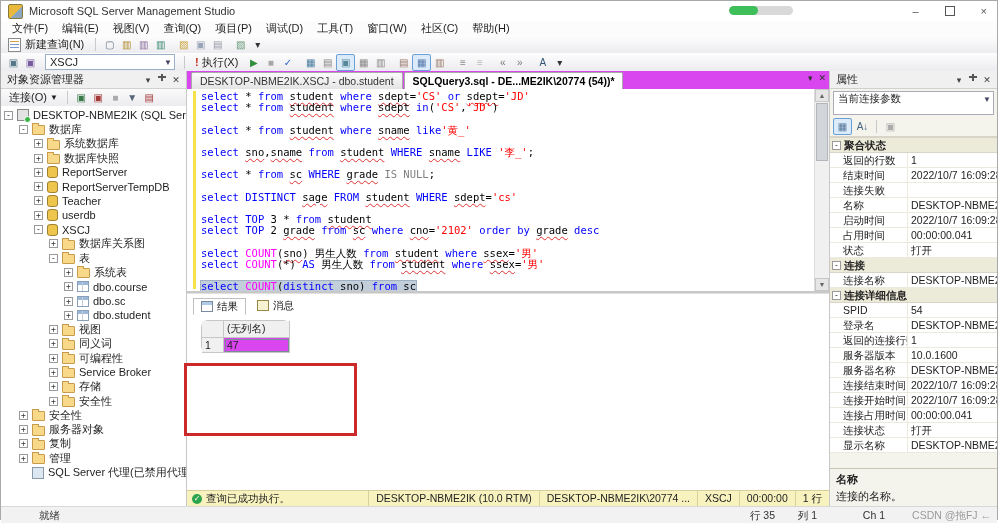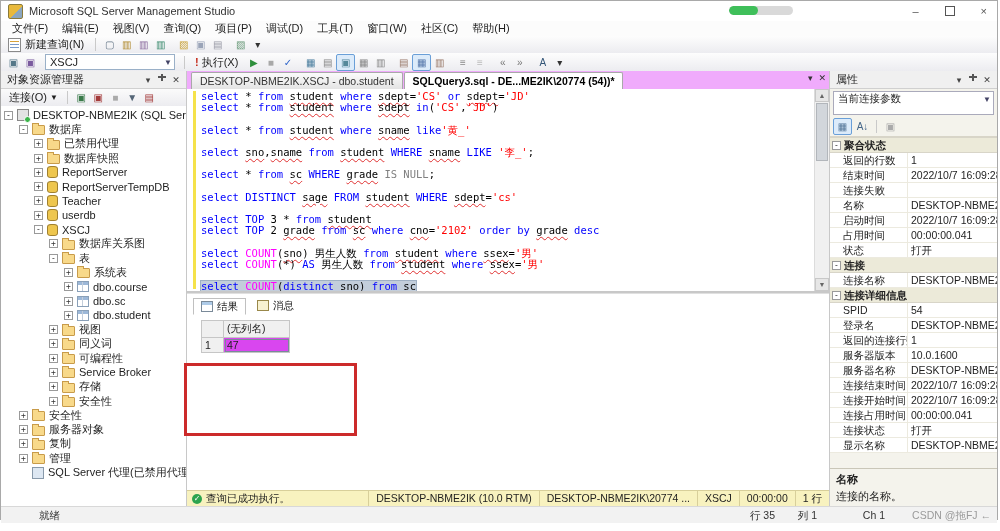--- a/index.html
+++ b/index.html
@@ -51,21 +51,21 @@
   .ic-server{width:10px;height:10px;background:#e3e3e3;border:1px solid#888;position:relative;}
   .ic-server::after{content:"";position:absolute;right:-3px;bottom:-3px;width:5px;height:5px;border-radius:50%;background:#3bb54a;border:1px solid #fff;}
   .ic-folder{width:11px;height:8px;background:#f8d98a;border:1px solid #c89b4a;border-radius:1px;position:relative;margin-top:2px;}
   .ic-folder::before{content:"";position:absolute;top:-3px;left:-1px;width:5px;height:2px;background:#f8d98a;border:1px solid #c89b4a;border-bottom:none;}
   .ic-db{width:9px;height:10px;background:#eec64e;border:1px solid #a08030;border-radius:4px/3px;}
   .ic-table{width:10px;height:9px;border:1px solid #8aa0b8;background:linear-gradient(90deg,transparent 4px,#c3cedb 4px,#c3cedb 5px,transparent 5px),linear-gradient(#9db8d8 0 3px,#fff 3px);}
   .ic-agent{width:10px;height:10px;background:#dde7f2;border:1px solid #8899aa;}
   .tlabel{overflow:hidden;text-overflow:clip;}
   
   .center{position:absolute;left:186px;top:0;right:168px;bottom:0;background:#fff;}
-  .tabstrip{position:absolute;left:0;top:0;right:0;height:18px;background:#f0abfc;border-bottom:1px solid #b9b9b9;display:flex;padding-left:4px;}
+  .tabstrip{position:absolute;left:0;top:0;right:0;height:18px;background:#d946ef;border-bottom:1px solid #b9b9b9;display:flex;padding-left:4px;}
   .tab{height:16px;line-height:16px;padding:0 8px;font-size:10.5px;background:linear-gradient(#fbfbfb,#e4e4e4);border:1px solid #a9a9a9;border-bottom:none;margin-right:1px;border-radius:2px 2px 0 0;white-space:nowrap;cursor:default;color:#333;}
   .tab.active{background:#fff;font-weight:bold;color:#000;}
   .tabbtns{position:absolute;right:3px;top:2px;display:flex;gap:6px;color:#333;font-size:9px;}
   .editor{position:absolute;left:0;top:18px;right:0;height:202px;background:#fff;overflow:hidden;}
   .ybar{position:absolute;left:6px;top:2px;width:3px;height:198px;background:#f5e24a;}
   .code{position:absolute;left:0;top:2px;right:15px;font-family:"DejaVu Sans Mono",monospace;font-size:10.5px;}
   .eline{height:11.2px;line-height:11.2px;white-space:pre;padding-left:14px;}
   .lwrap{display:inline-block;}
   .eline.sel .lwrap{background:#c3cedb;outline:1px solid #9fb0c4;}
   .tk-k{color:#0000ff;}
@@ -78,21 +78,21 @@
   .vscroll .sa{height:13px;background:#e6e6e6;border:1px solid #c8c8c8;box-sizing:border-box;text-align:center;font-size:7px;line-height:11px;color:#666;}
   .vscroll .thumb{position:absolute;top:14px;left:1px;right:1px;height:56px;background:#d2d6db;border:1px solid #b2b6bb;}
   .vscroll .sa.dn{position:absolute;bottom:0;left:0;right:0;}
   .splitter{position:absolute;left:0;top:220px;right:0;height:2px;background:#c8c8c8;cursor:row-resize;}
   .results{position:absolute;left:0;top:222px;right:0;height:197px;background:#fff;border-top:1px solid #e0e0e0;}
   .rtabs{display:flex;gap:4px;padding:4px 0 0 6px;}
   .rtab{display:inline-flex;align-items:center;gap:4px;padding:0 7px;height:15px;font-size:10.5px;cursor:default;color:#222;}
   .rtab.active{background:#fff;border:1px solid #c0c0c0;border-bottom-color:#fff;}
   .rtab .gi{width:10px;height:9px;border:1px solid #7a8a99;background:linear-gradient(#aecbe8 0 3px,#fff 3px);}
   .rtab .mi{width:10px;height:9px;border:1px solid #99884a;background:#f8f2d0;}
-  .rgrid{margin:5px 0 0 14px;display:inline-block;border-top:1px solid #c6c6c6;border-left:1px solid #c6c6c6;}
+  .rgrid{margin:5px 0 0 14px;display:inline-block;border-top:1px solid #c6c6c6;border-left:1px solid #c6c6c6;border-radius:7px;}
   .grow{display:flex;}
   .gcell{border-right:1px solid #c6c6c6;border-bottom:1px solid #c6c6c6;box-sizing:border-box;font-size:10.5px;padding:1px 3px;background:#fff;}
   .ghead{background:#f0f0f0;}
   .gcorner{width:22px;}
   .gcol{width:66px;}
   .gsel{background:#d946ef;outline:1px solid #7a8a99;outline-offset:-2px;}
   .redbox{position:absolute;left:-3px;top:69px;width:167px;height:67px;border:3px solid #cc2a2a;z-index:50;pointer-events:none;}
   .execbar{position:absolute;left:0;bottom:0;right:0;height:15px;background:#f8f2bf;border-top:1px solid #d8cf9a;display:flex;align-items:center;font-size:10.5px;}
   .okdot{width:10px;height:10px;border-radius:50%;background:#2da44e;color:#fff;font-size:8px;line-height:10px;text-align:center;margin:0 4px 0 5px;}
   .execmsg{flex:1;}
@@ -194,21 +194,21 @@
               <span class="tlabel">DESKTOP-NBME2IK (SQL Server 10.0.160</span>
             </div>
             <div class="trow" style="padding-left: 18px;">
               <span class="exp">-</span>
               <span class="ic ic-folder"></span>
               <span class="tlabel">数据库</span>
             </div>
             <div class="trow" style="padding-left: 33px;">
               <span class="exp">+</span>
               <span class="ic ic-folder"></span>
-              <span class="tlabel">已禁用代理</span>
+              <span class="tlabel">系统数据库</span>
             </div>
             <div class="trow" style="padding-left: 33px;">
               <span class="exp">+</span>
               <span class="ic ic-folder"></span>
               <span class="tlabel">数据库快照</span>
             </div>
             <div class="trow" style="padding-left: 33px;">
               <span class="exp">+</span>
               <span class="ic ic-db"></span>
               <span class="tlabel">ReportServer</span>

